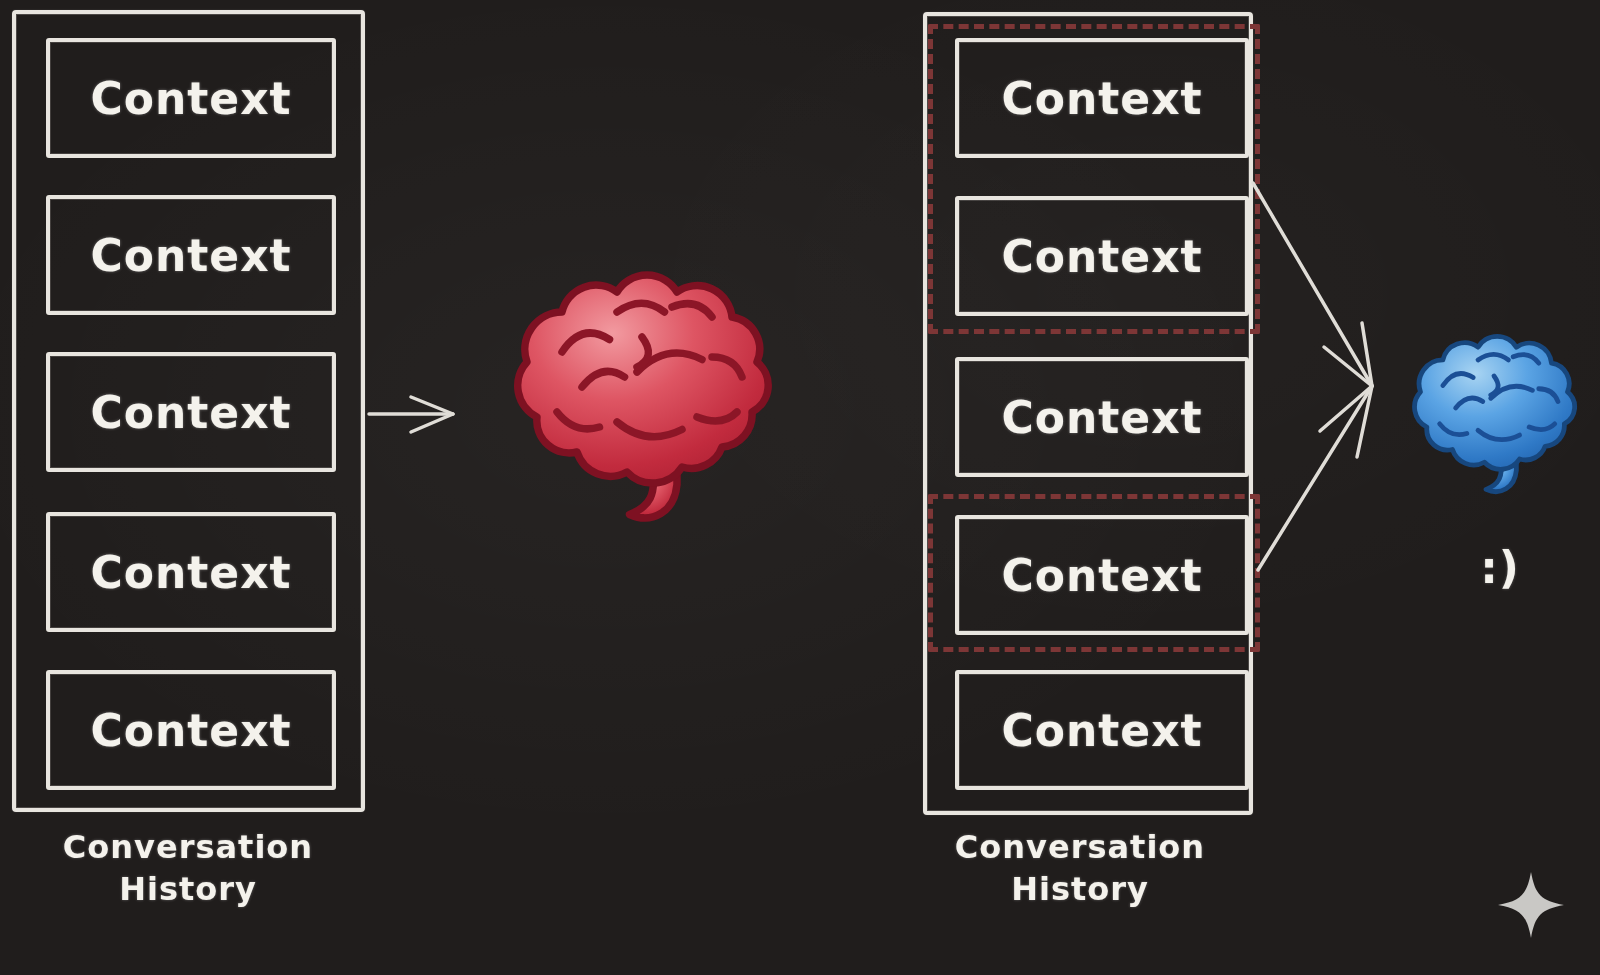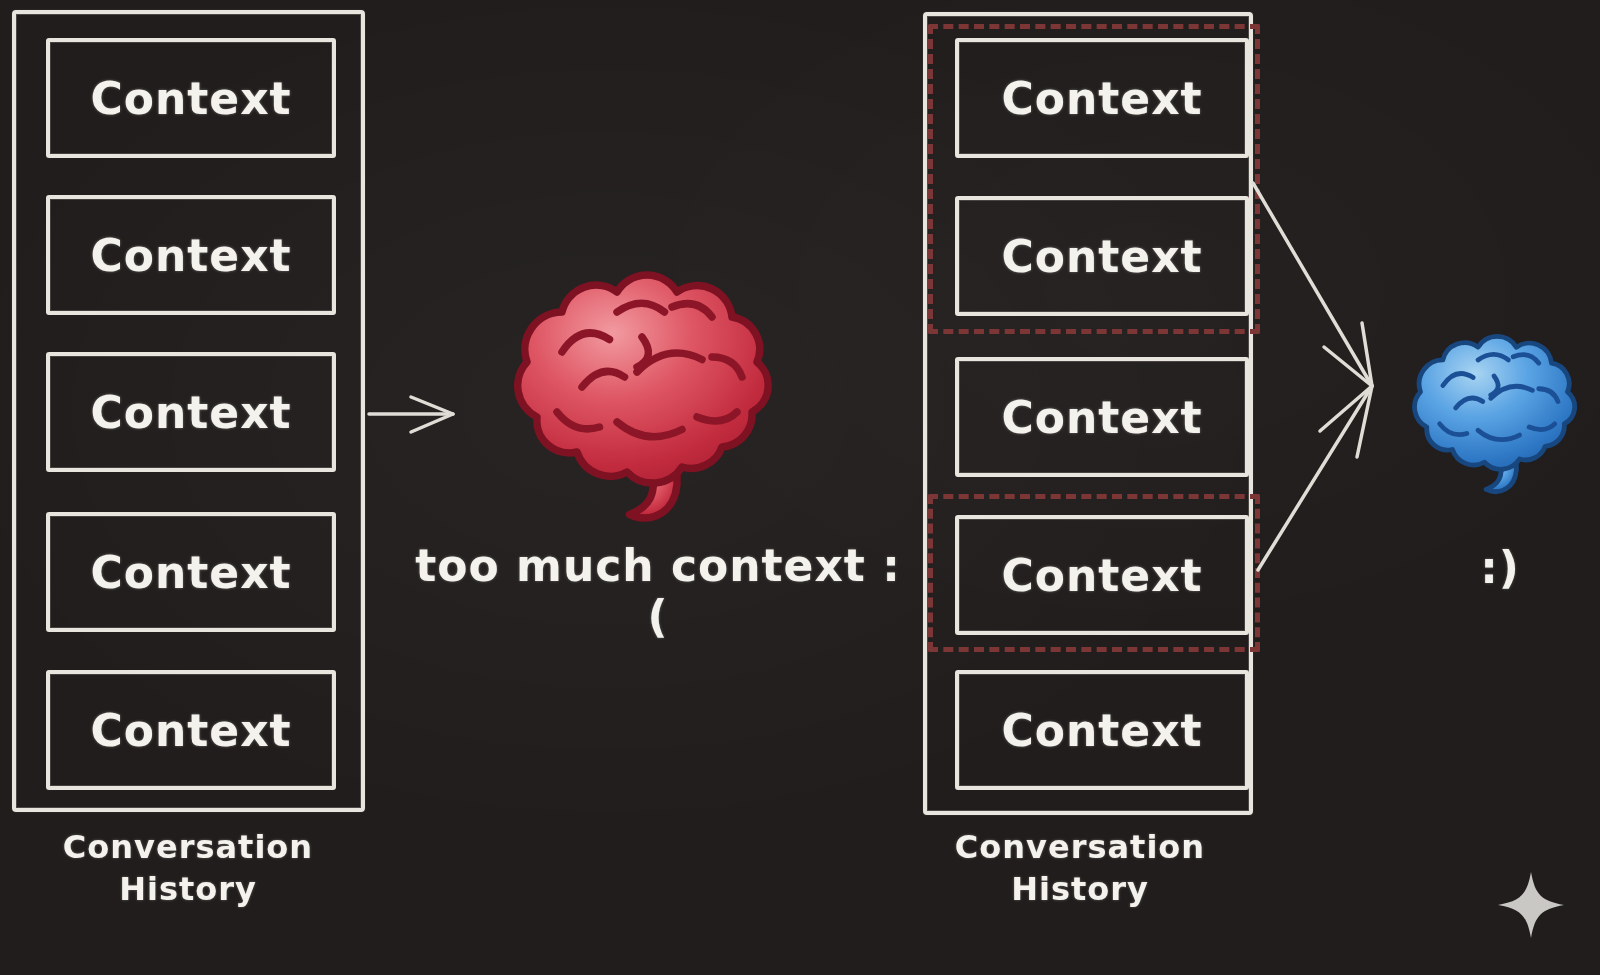--- a/index.html
+++ b/index.html
@@ -131,21 +131,20 @@
       <path d="M72,18 q10,-4 16,4"></path>
       <path d="M36,50 q8,-10 17,-4"></path>
       <path d="M58,44 q12,-12 26,-5"></path>
       <path d="M88,38 q9,0 12,8"></path>
       <path d="M26,60 q7,9 17,6"></path>
       <path d="M50,64 q12,10 26,3"></path>
       <path d="M82,62 q10,4 16,-2"></path>
       <path d="M60,30 q6,8 -2,12"></path>
     </g>
   </svg>
-  <div class="caption" style="left:408px; top:540px; width:500px;">too much context :(</div>
 
   <svg class="brain-svg" style="left:1398px; top:328px;" width="192" height="179" viewBox="0 0 120 112">
     <defs>
       <radialGradient id="blueG" cx="38%" cy="28%" r="85%">
         <stop offset="0%" stop-color="#a8d4f2"></stop>
         <stop offset="38%" stop-color="#5ba4e4"></stop>
         <stop offset="75%" stop-color="#2f79c6"></stop>
         <stop offset="100%" stop-color="#1f5ea8"></stop>
       </radialGradient>
     </defs>

